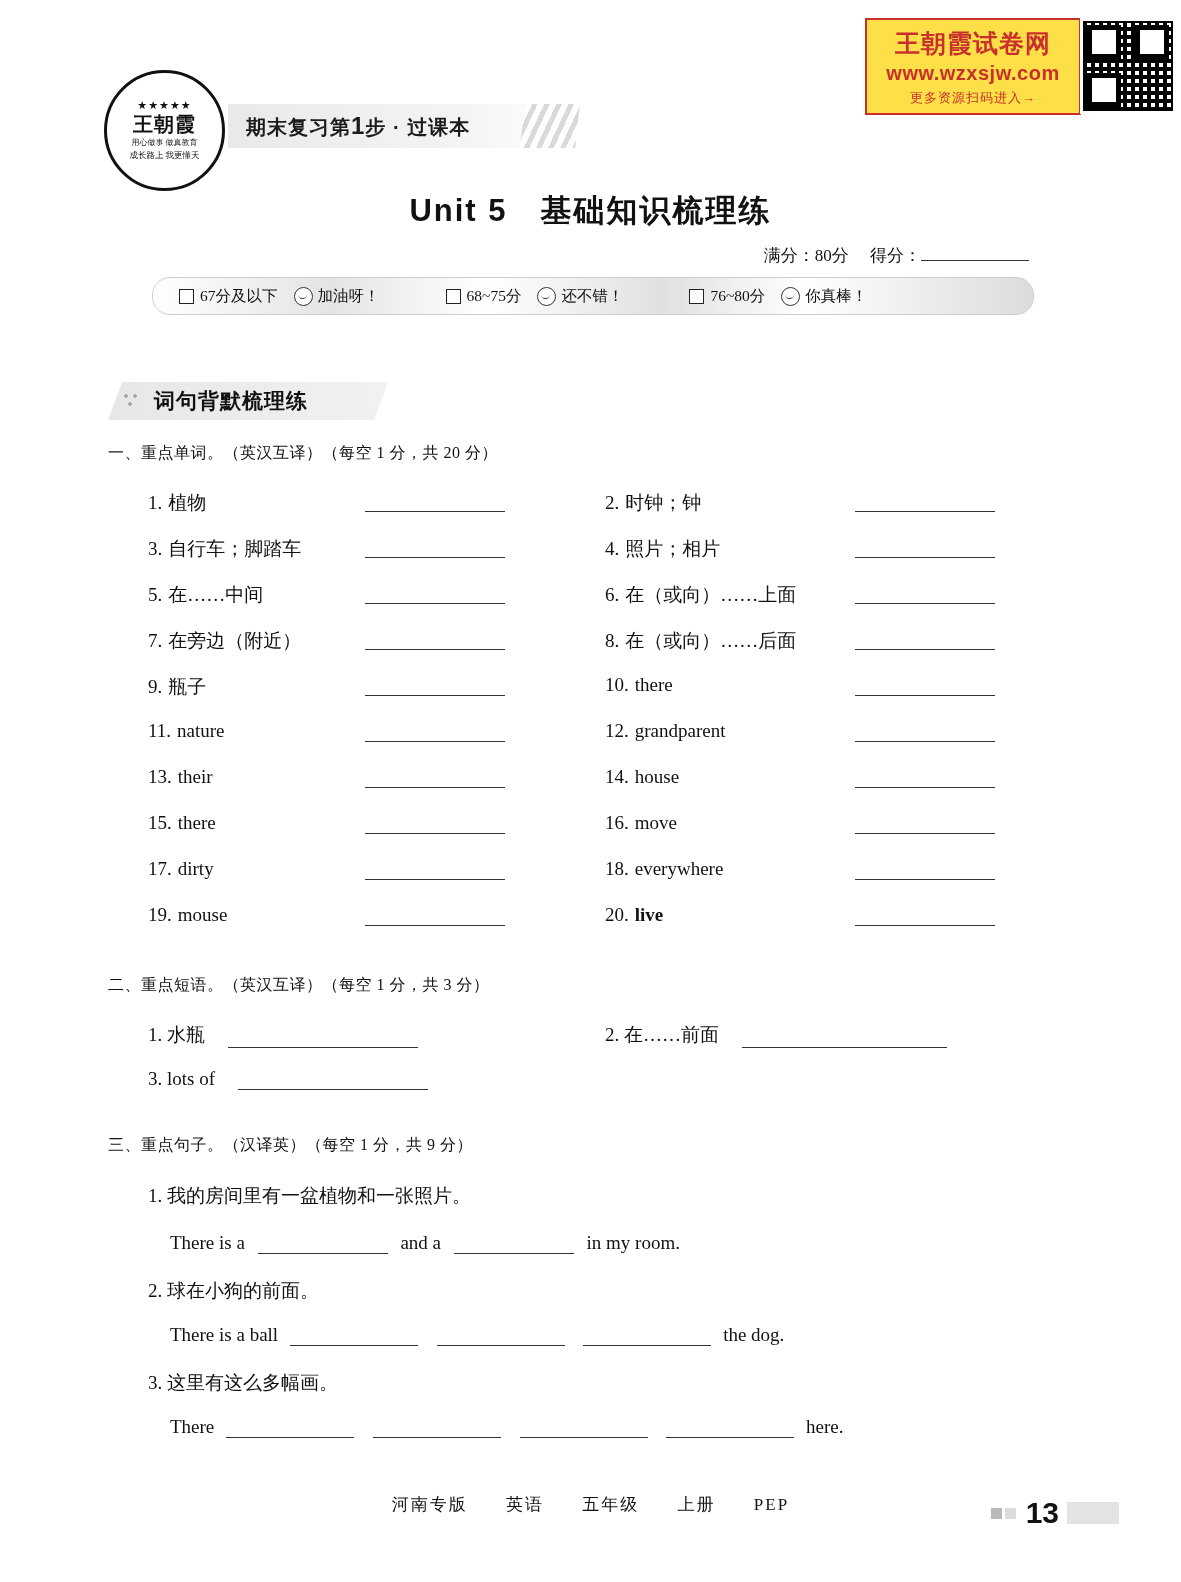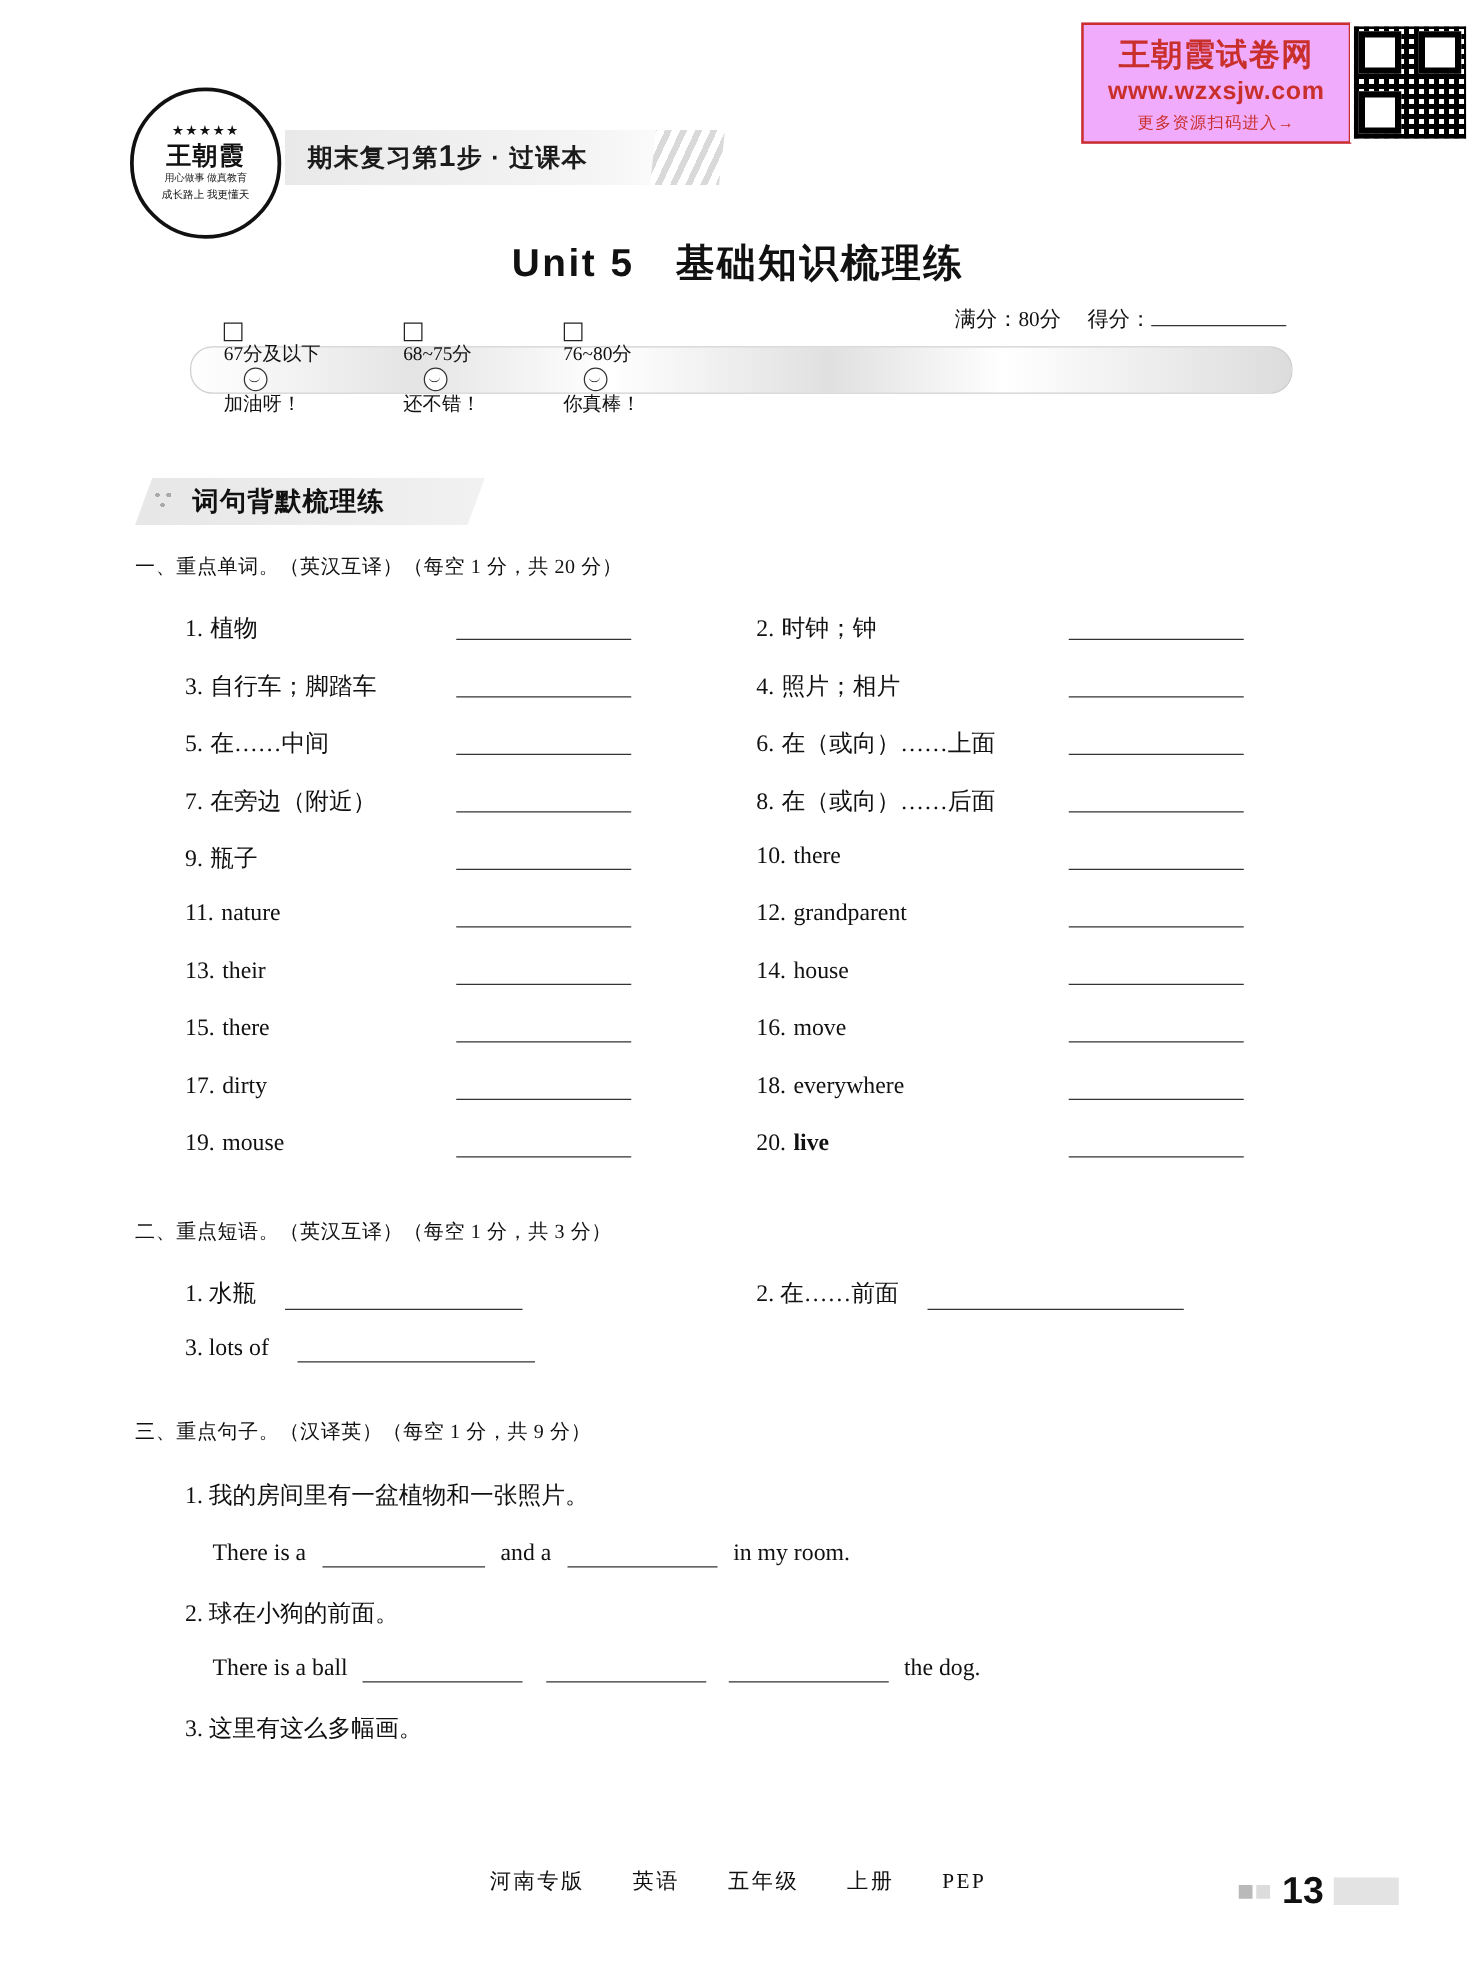--- a/index.html
+++ b/index.html
@@ -42,21 +42,21 @@
   }
   .banner-text .num{font-size:24px;}
   .banner-stripes{
     position:absolute;left:520px;top:104px;width:60px;height:44px;
     background:repeating-linear-gradient(115deg,#d9d9d9 0 5px,#ffffff 5px 11px);
     clip-path:polygon(8% 0,100% 0,92% 100%,0 100%);
   }
 
   .adbox{
     position:absolute;right:100px;top:18px;width:212px;height:93px;
-    border:2px solid #c9302c;background:#f0abfc;
+    border:2px solid #c9302c;background:#fde047;
     display:flex;flex-direction:column;align-items:center;justify-content:center;
   }
   .ad-l1{color:#c9302c;font-family:"Liberation Sans",sans-serif;font-weight:bold;font-size:25px;letter-spacing:1px;}
   .ad-l2{color:#c9302c;font-family:"Liberation Sans",sans-serif;font-weight:bold;font-size:20px;letter-spacing:0.5px;margin-top:2px;}
   .ad-l3{color:#c9302c;font-family:"Liberation Sans",sans-serif;font-size:13px;margin-top:4px;letter-spacing:1px;}
   .qr{
     position:absolute;right:5px;top:18px;width:90px;height:90px;
     background:
       repeating-linear-gradient(90deg,#000 0 4px,#fff 4px 8px),
       repeating-linear-gradient(0deg,#000 0 4px,#fff 4px 8px);
@@ -78,21 +78,21 @@
   .score-line .blank{display:inline-block;width:108px;border-bottom:1px solid #333;height:15px;}
 
   
   .rating{
     position:absolute;left:152px;top:277px;width:880px;height:36px;
     border-radius:18px;
     background:linear-gradient(90deg,#ffffff 0%,#e4e4e4 20%,#ffffff 38%,#e0e0e0 58%,#ffffff 74%,#dcdcdc 100%);
     border:1px solid #cfcfcf;
     display:flex;align-items:center;
   }
-  .rating-seg{display:flex;align-items:flex-start;font-size:15.5px;color:#111;flex-direction:column;}
+  .rating-seg{display:flex;align-items:center;font-size:15.5px;color:#111;}
   .chk{display:inline-block;width:13px;height:13px;border:1.4px solid #222;margin-right:6px;background:#fff;}
   .emo{display:inline-block;width:17px;height:17px;border-radius:50%;border:1.3px solid #333;margin:0 5px 0 16px;position:relative;background:#fff;}
   .emo:after{content:"";position:absolute;left:3px;top:5px;width:9px;height:5px;border-bottom:1.3px solid #333;border-radius:0 0 6px 6px;}
 
   .note{
     position:absolute;left:0;top:325px;width:1181px;text-align:center;
     font-size:17px;color:#111;
   }
   .note b{font-weight:bold;}
 
@@ -283,20 +283,28 @@
     <span class="ul" style="width:128px;margin:0 7px;"></span>
     <span class="ul" style="width:128px;margin:0 7px;"></span>
     <span class="ul" style="width:128px;margin:0 7px;"></span>
     <span>the dog.</span>
   </div>
 
   <div class="item" style="left:148px;top:1370px;">
     <span>3.</span>
     <span>这里有这么多幅画。</span>
   </div>
+  <div class="item" style="left:170px;top:1416px;">
+    <span>There</span>
+    <span class="ul" style="width:128px;margin:0 7px;"></span>
+    <span class="ul" style="width:128px;margin:0 7px;"></span>
+    <span class="ul" style="width:128px;margin:0 7px;"></span>
+    <span class="ul" style="width:128px;margin:0 7px;"></span>
+    <span>here.</span>
+  </div>
 
   <div class="footer">
     <span>河南专版</span>
     <span>英语</span>
     <span>五年级</span>
     <span>上册</span>
     <span>PEP</span>
   </div>
   <div class="pagebox">
     <div class="pg-sq"></div>

